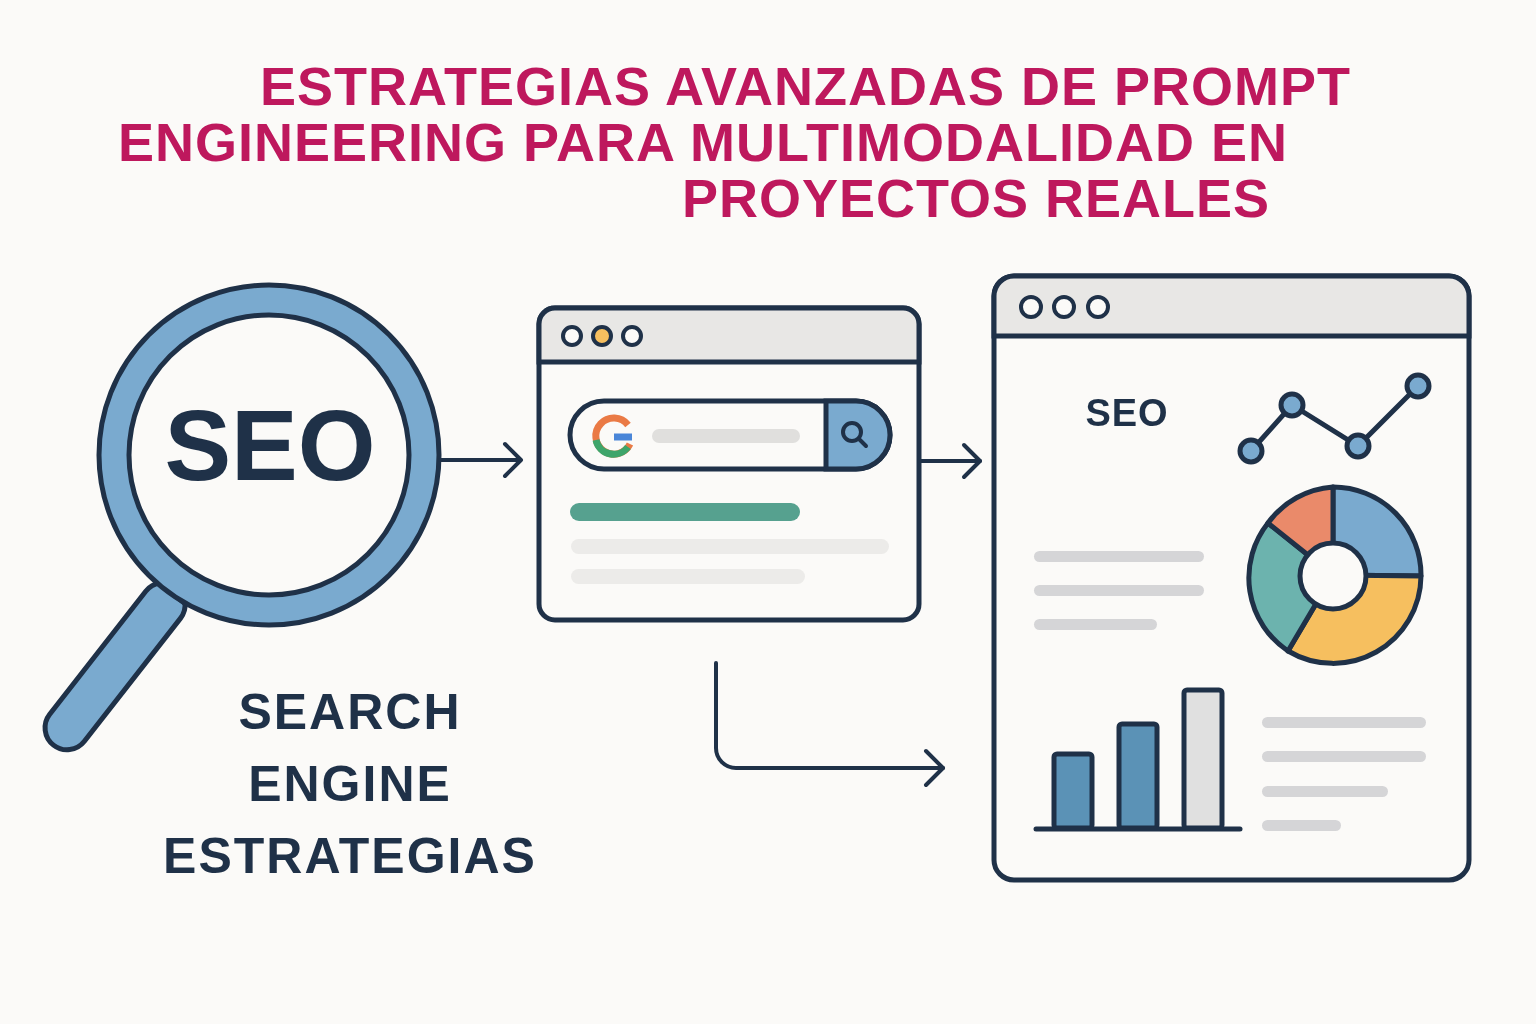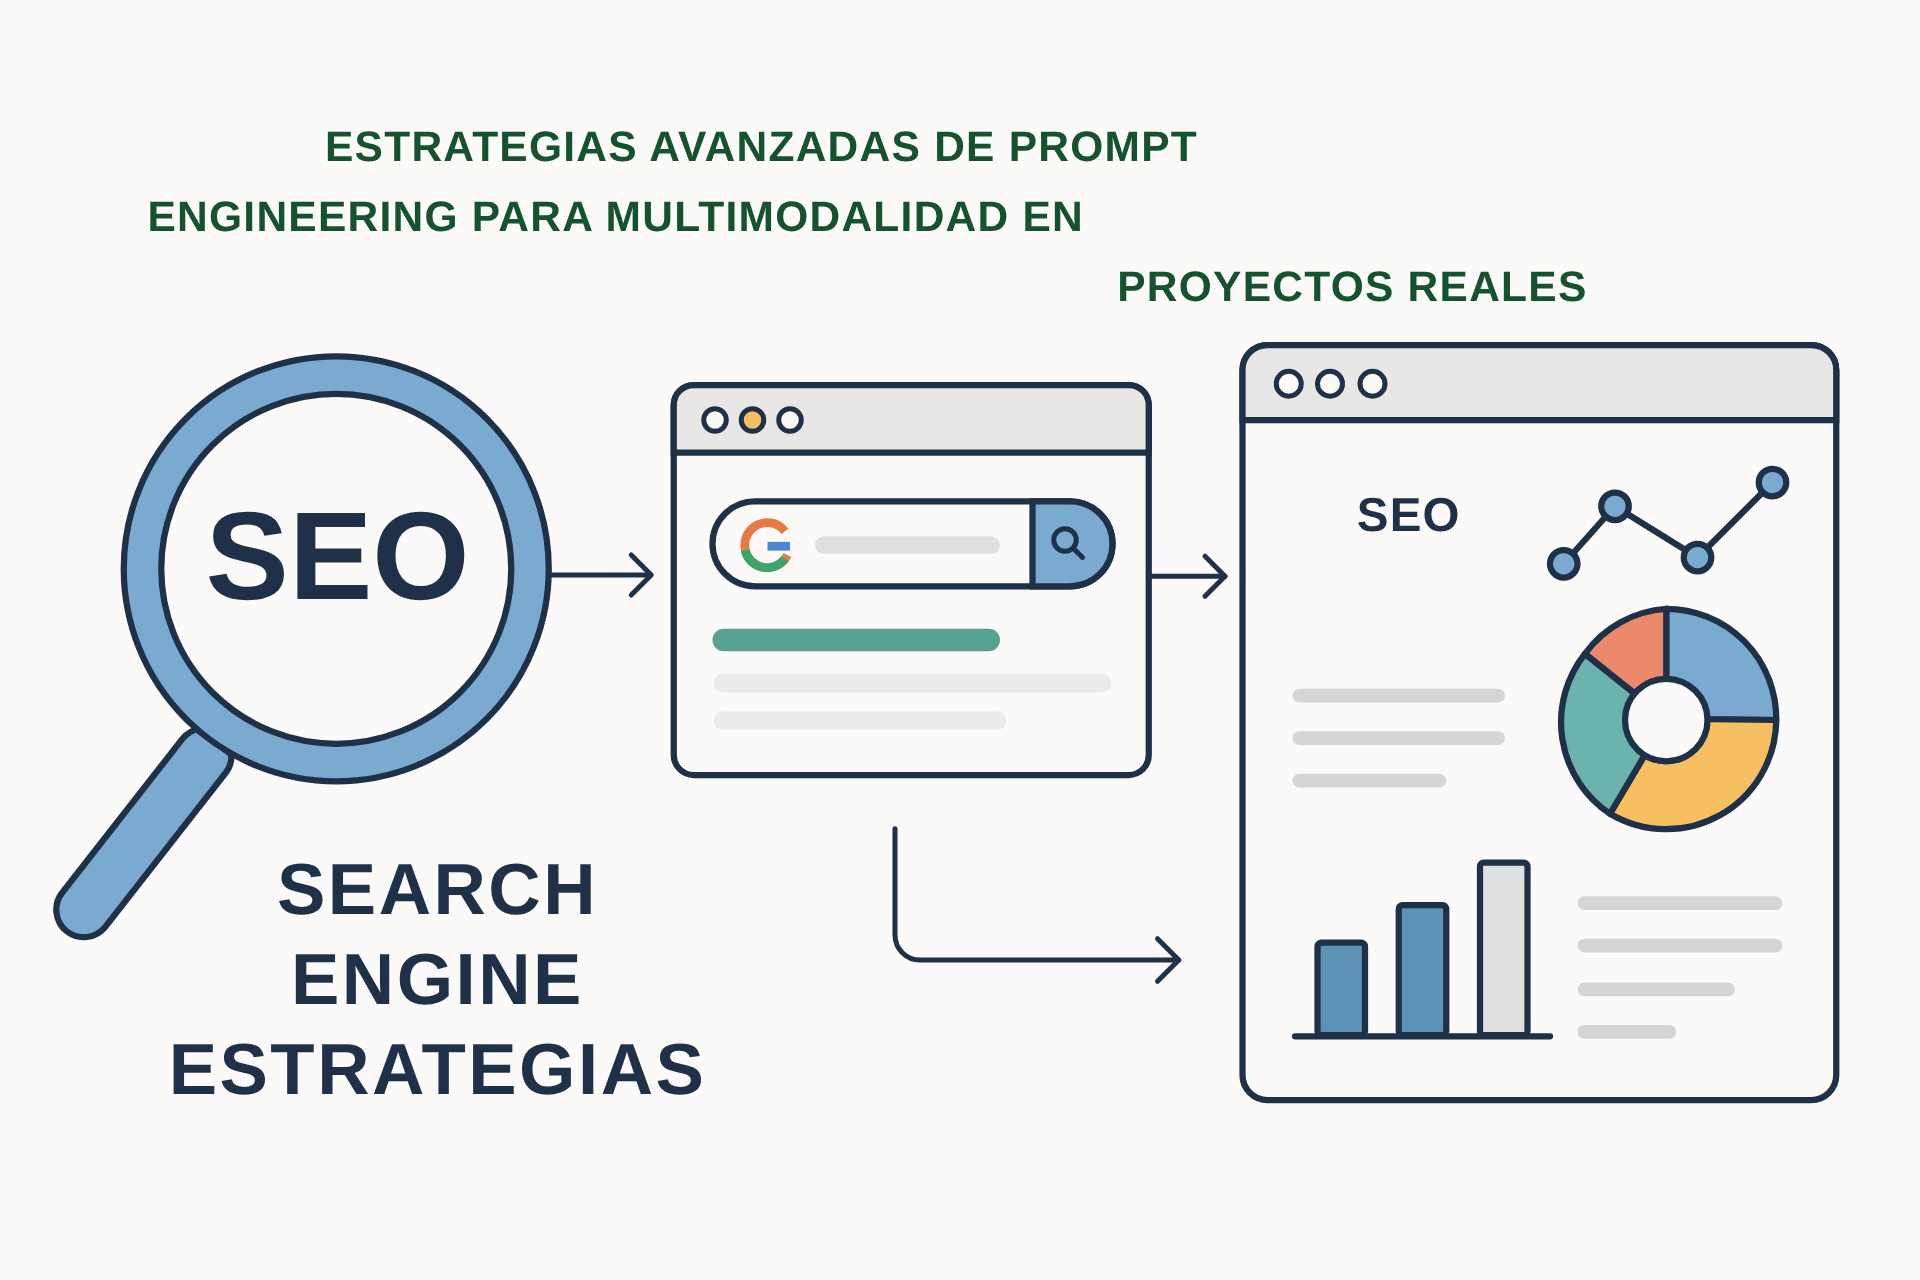--- a/index.html
+++ b/index.html
@@ -4,31 +4,31 @@
   <style>
     html, body { margin: 0; padding: 0; }
     body {
       width: 1536px; height: 1024px; position: relative; overflow: hidden;
       background: #fbfaf8;
       font-family: "Liberation Sans", "DejaVu Sans", sans-serif;
       color: #1f3148;
     }
     .title {
       position: absolute; left: 90px; top: 58px; width: 1180px;
-      text-align: center; font-weight: 700; font-size: 34px; line-height: 56px;
-      letter-spacing: 1px; color: #14532d; margin-top: 32px;
+      text-align: center; font-weight: 700; font-size: 54px; line-height: 56px;
+      letter-spacing: 1px; color: #be185d;
     }
     .title div { white-space: nowrap; }
     .title .l1 { padding-left: 170px; text-align: left; }
     .title .l2 { padding-left: 28px; text-align: left; }
     .title .l3 { padding-left: 350px; text-align: right; }
     svg.diagram { position: absolute; left: 0; top: 0; }
     .seo-label {
       position: absolute; left: 120px; top: 676px; width: 460px;
-      text-align: center; font-weight: 700; font-size: 58px; line-height: 72px;
+      text-align: center; font-weight: 700; font-size: 50px; line-height: 72px;
       letter-spacing: 2px; color: #1f3148;
     }
     .seo-big {
       position: absolute; left: 140px; top: 390px; width: 260px; text-align: center;
       font-weight: 700; font-size: 100px; line-height: 110px; color: #1f3148;
     }
     .metrics-title {
       position: absolute; left: 1022px; top: 388px; width: 210px; text-align: center;
       font-weight: 700; font-size: 38px; line-height: 50px; letter-spacing: 1px; color: #1f3148;
     }

